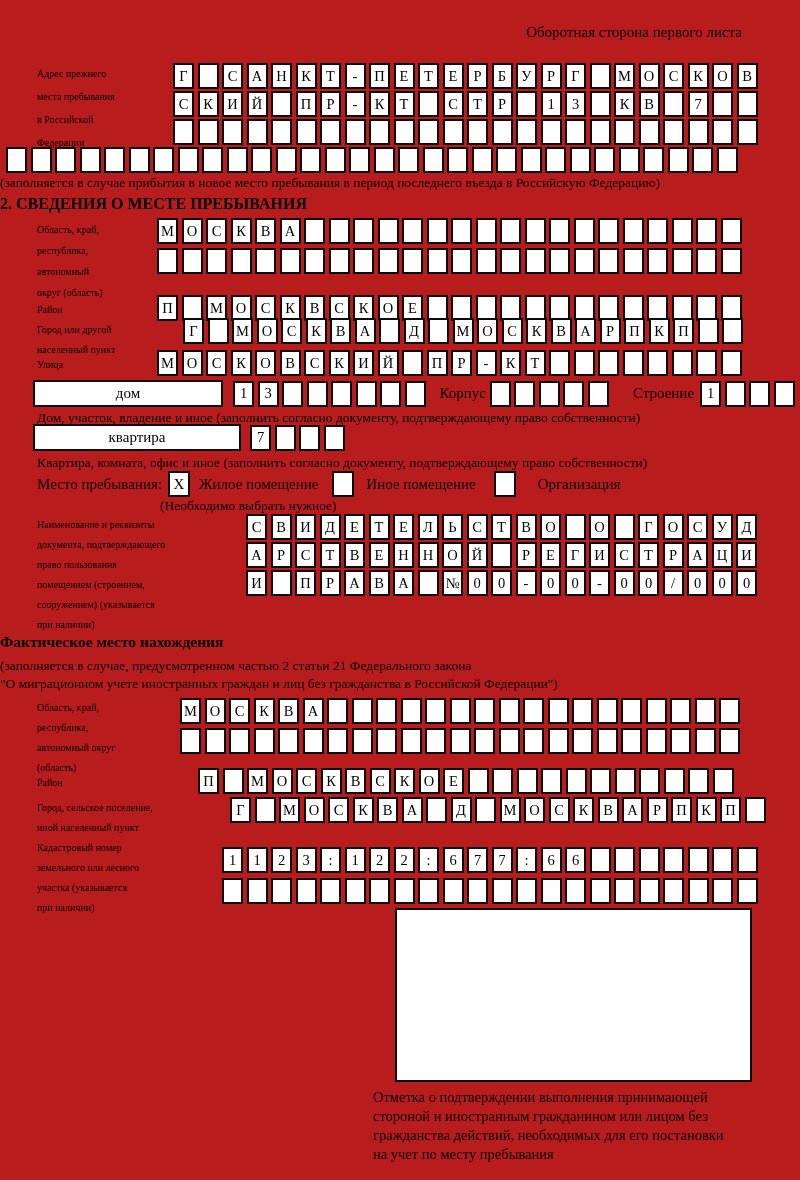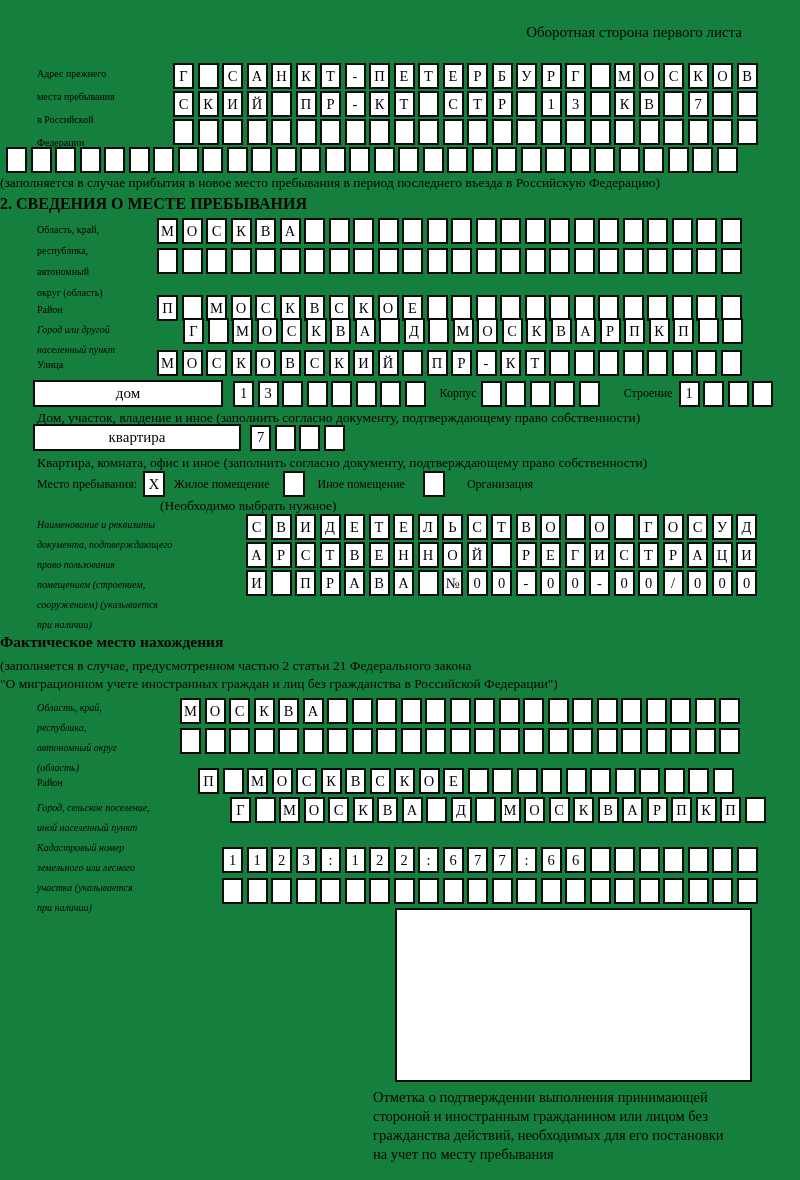--- a/index.html
+++ b/index.html
@@ -1,35 +1,35 @@
 <!DOCTYPE html>
 <html><head>
 <meta charset="utf-8">
 <style>
   html,body{margin:0;padding:0;background:#fff;}
   .page{
-    position:relative;width:800px;height:1180px;background:#15803d;
+    position:relative;width:800px;height:1180px;background:#b91c1c;
     font-family:"Liberation Serif","DejaVu Serif",serif;color:#000;
     overflow:hidden;
   }
   .abs{position:absolute;}
   .lbl{position:absolute;font-size:10px;line-height:21px;white-space:pre-line;}
   .lbl-lg{line-height:23px;}
-  .lbl-sm{line-height:20px;font-style:italic;}
+  .lbl-sm{line-height:20px;}
   .note{position:absolute;font-size:13.5px;text-align:left;white-space:pre-line;line-height:18px;}
   .title{position:absolute;left:0;right:0;font-weight:bold;font-size:16px;}
   .corner{position:absolute;font-size:15px;}
   .boxes{display:flex;gap:3.5px;}
   .boxes.abs{position:absolute;}
   .cb{flex:0 0 21px;width:21px;height:26px;border:2px solid #0b0b0b;box-sizing:border-box;
       display:flex;align-items:center;justify-content:center;font-size:14.5px;line-height:1;background:#fff;}
   .fbox{border:2px solid #0b0b0b;box-sizing:border-box;height:27px;
         display:flex;align-items:center;justify-content:center;font-size:15px;background:#fff;}
   .hrow{position:absolute;display:flex;align-items:center;}
-  .txt{font-size:12px;white-space:nowrap;}
+  .txt{font-size:15px;white-space:nowrap;}
   .chk{width:22px;height:26px;border:2px solid #0b0b0b;box-sizing:border-box;
        display:inline-flex;align-items:center;justify-content:center;font-size:15px;background:#fff;}
   .stamp{position:absolute;border:2px solid #0b0b0b;box-sizing:border-box;background:#fff;}
 </style>
 </head>
 <body>
 
 <div class="page">
 
   <div class="corner" style="top:24px;right:58px;">Оборотная сторона первого листа</div>

